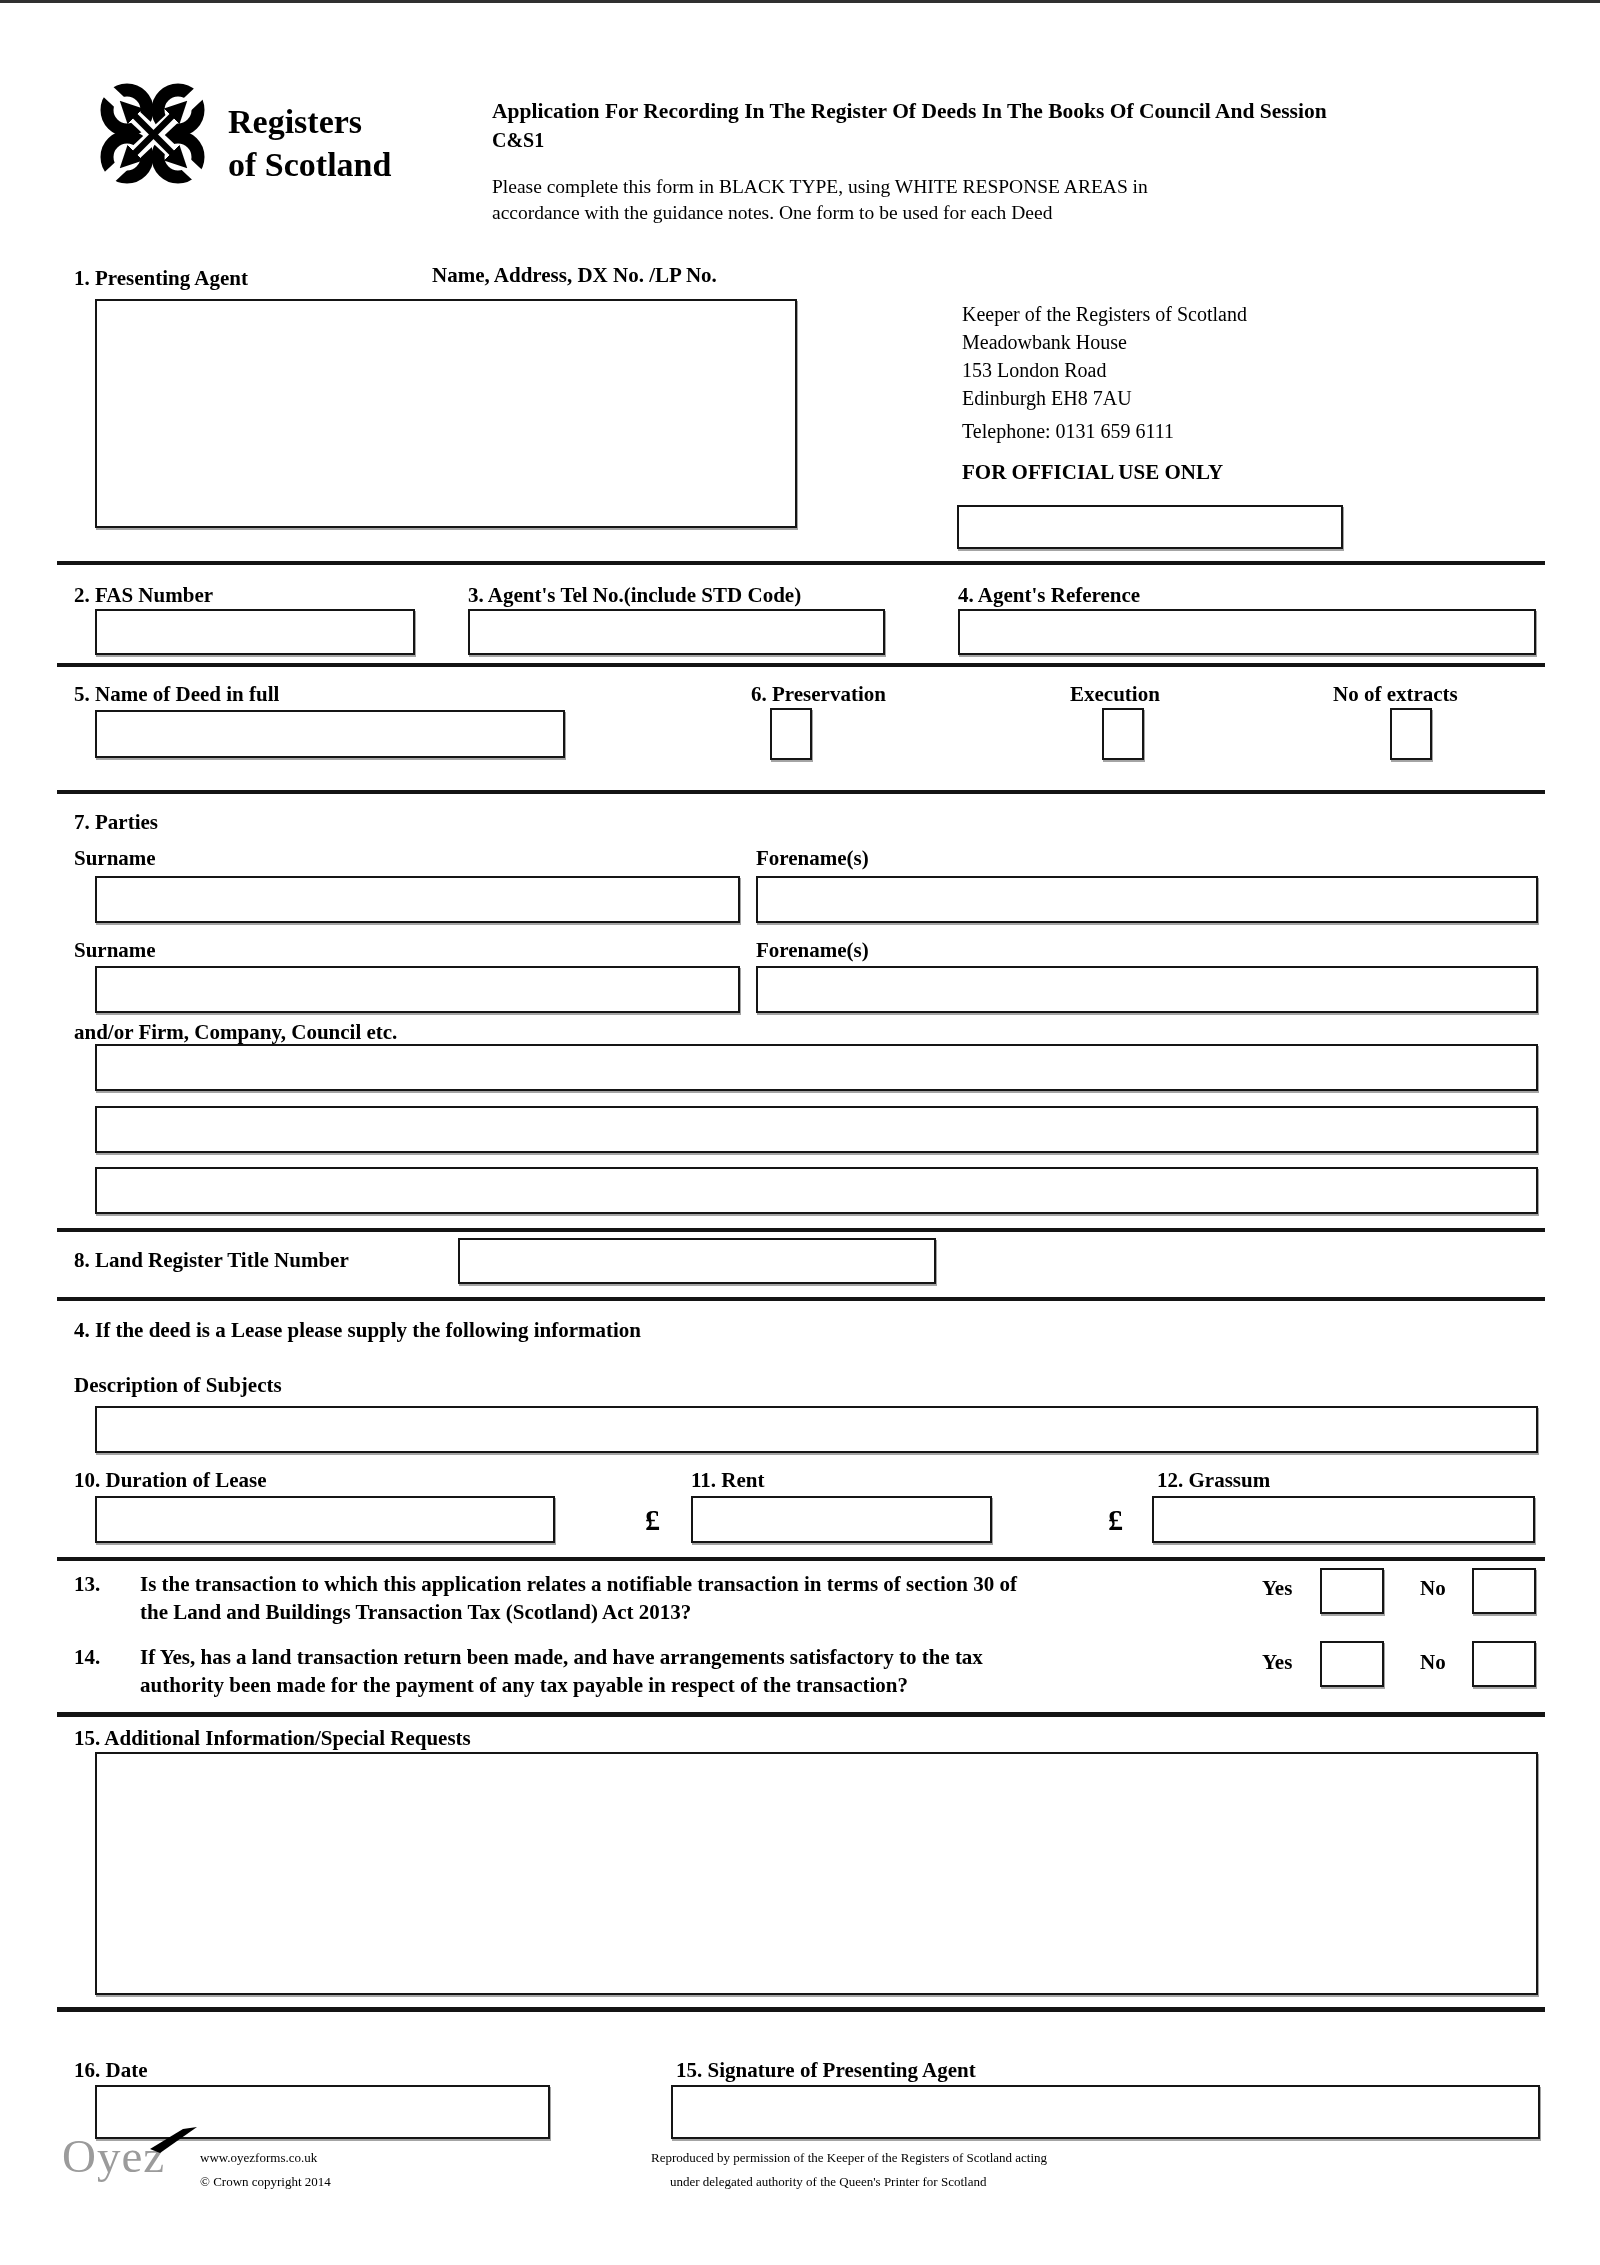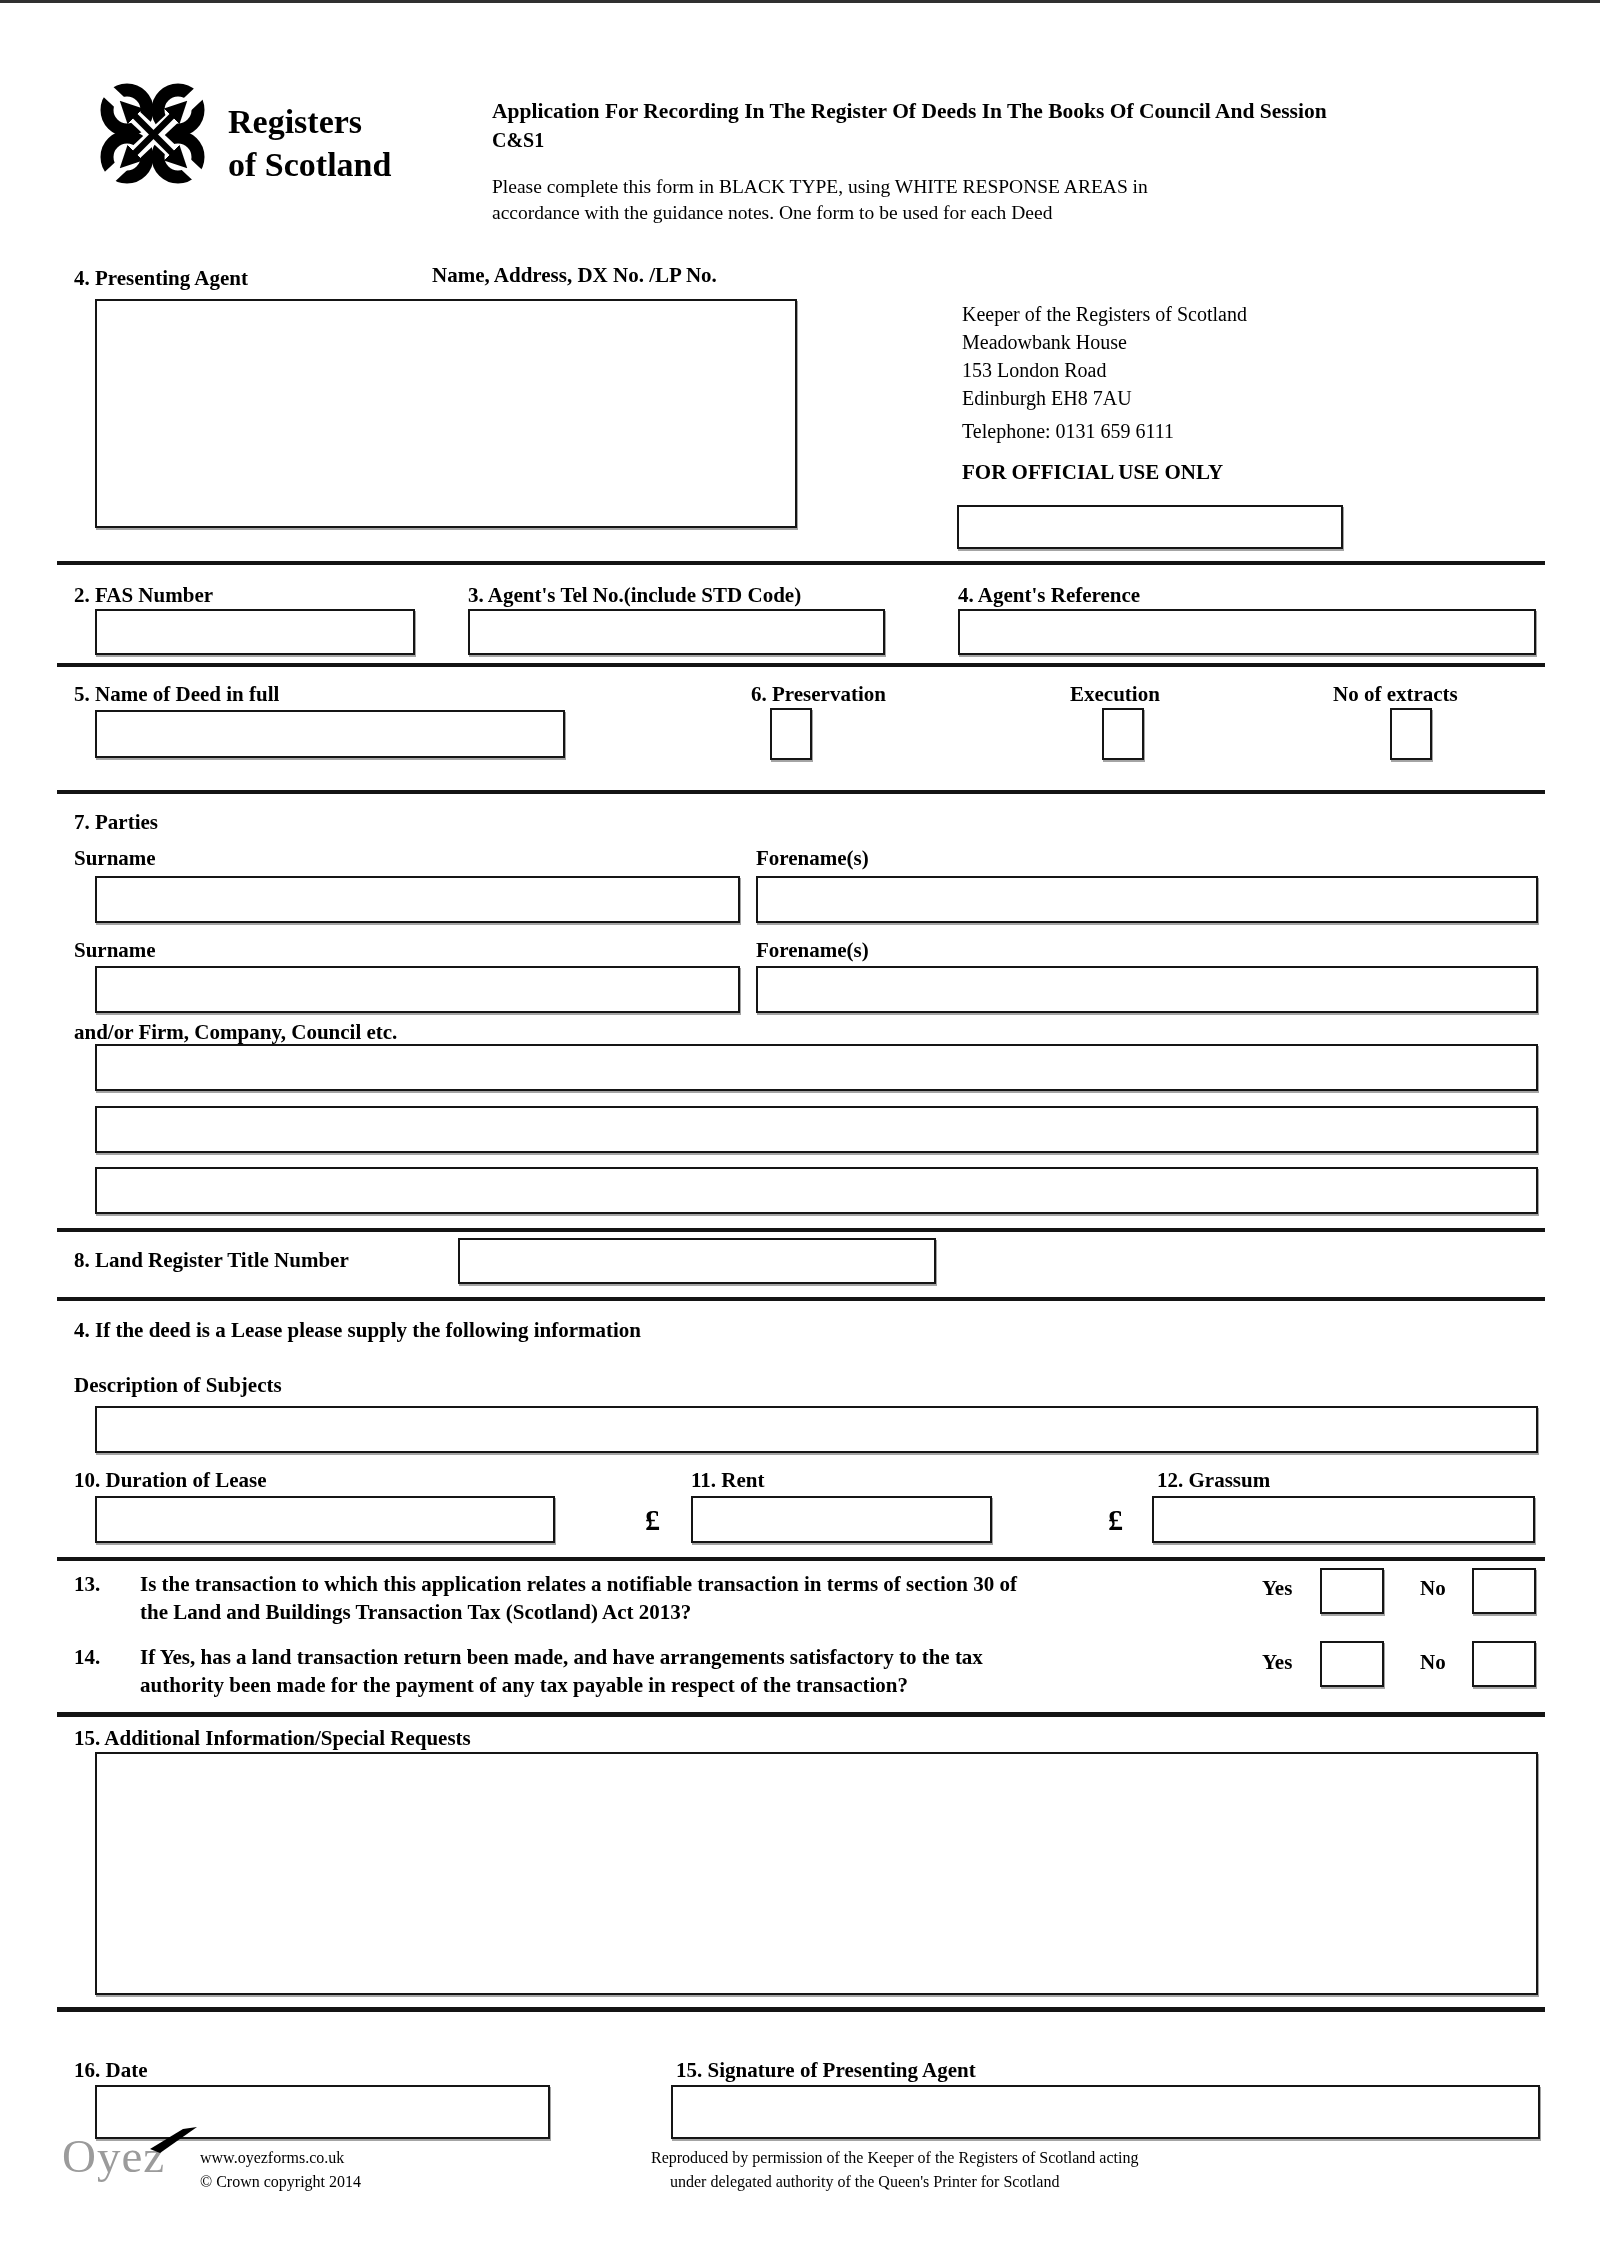--- a/index.html
+++ b/index.html
@@ -25,21 +25,21 @@
     left:57px;width:1488px;height:4px;
     background:#141414;
   }
   .brand-name{font-weight:700;font-size:34px;line-height:43px;white-space:nowrap;}
   .title{font-weight:700;font-size:21.5px;white-space:nowrap;}
   .code{font-weight:700;font-size:20px;}
   .instr{font-size:19.5px;line-height:25.5px;white-space:nowrap;}
   .keeper{font-size:20px;line-height:28px;white-space:nowrap;}
   .pound{font-weight:700;font-size:30px;line-height:47px;}
   .qtext{font-weight:700;font-size:21px;line-height:28px;white-space:nowrap;}
-  .small{font-size:16px;line-height:24px;white-space:nowrap;}
+  .small{font-size:13px;line-height:24px;white-space:nowrap;}
   .oyez-text{
     font-size:47px;font-weight:300;color:#9b9b9b;
     letter-spacing:1px;line-height:56px;
   }
   .oyez-bolt{position:absolute;left:88px;top:-1px;}
 </style>
 </head>
 <body>
 
 <div class="page">
@@ -73,21 +73,21 @@
     <div>of Scotland</div>
   </div>
 
   <div class="abs title" style="left:492px;top:99px;">Application For Recording In The Register Of Deeds In The Books Of Council And Session</div>
   <div class="abs code" style="left:492px;top:129px;">C&amp;S1</div>
   <div class="abs instr" style="left:492px;top:174px;">
     <div>Please complete this form in BLACK TYPE, using WHITE RESPONSE AREAS in</div>
     <div>accordance with the guidance notes. One form to be used for each Deed</div>
   </div>
 
-  <div class="abs lbl" style="left:74px;top:266px;">4. Presenting Agent</div>
+  <div class="abs lbl" style="left:74px;top:266px;">1. Presenting Agent</div>
   <div class="abs lbl" style="left:432px;top:263px;">Name, Address, DX No. /LP No.</div>
   <div class="box" style="left:95px;top:299px;width:702px;height:229px;"></div>
 
   <div class="abs keeper" style="left:962px;top:300px;">
     <div>Keeper of the Registers of Scotland</div>
     <div>Meadowbank House</div>
     <div>153 London Road</div>
     <div>Edinburgh EH8 7AU</div>
     <div style="margin-top:5px;">Telephone: 0131 659 6111</div>
   </div>

